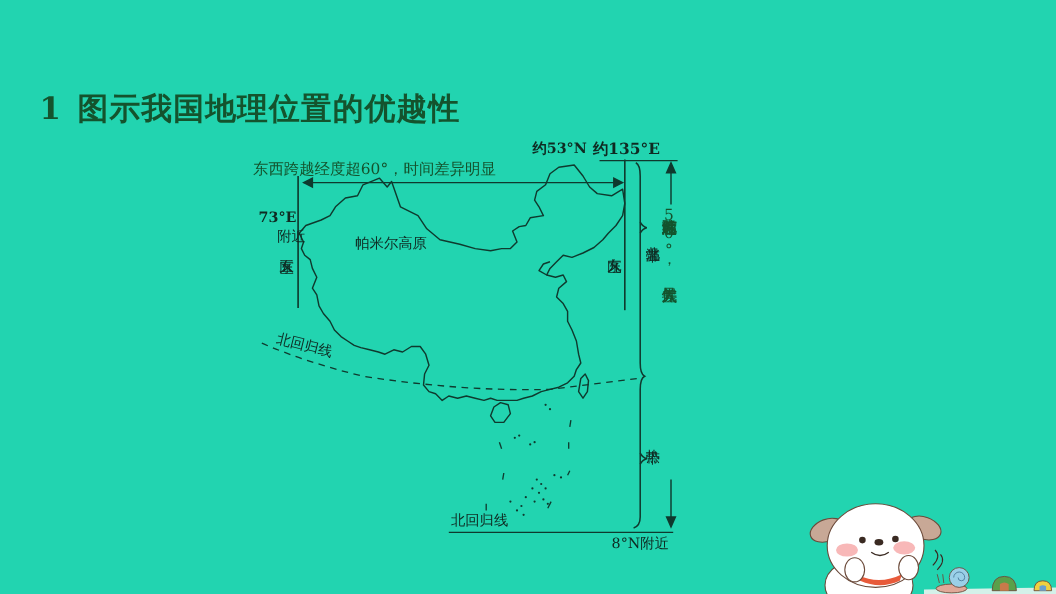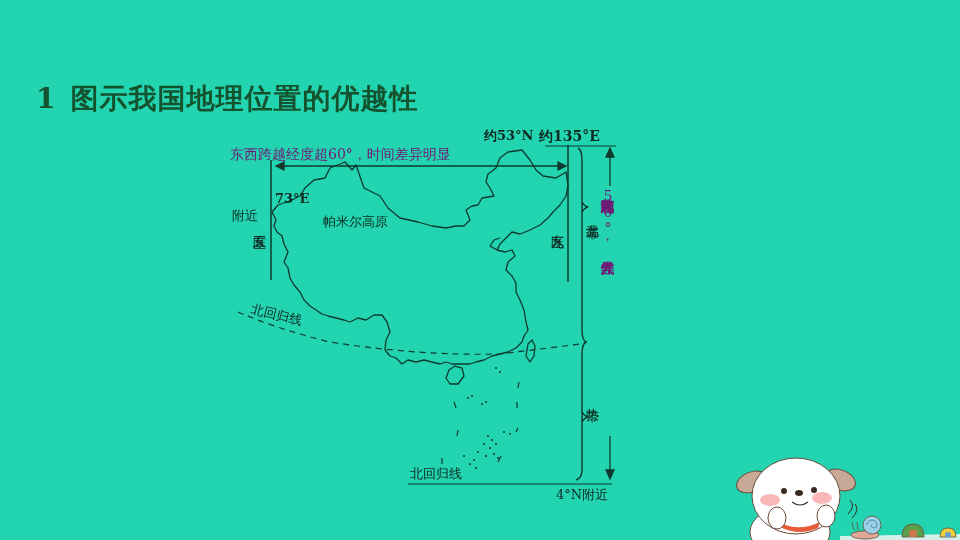--- a/index.html
+++ b/index.html
@@ -2,21 +2,21 @@
 <html><head>
 <meta charset="utf-8">
 <style>
   html,body{margin:0;padding:0;}
   body{width:960px;height:540px;background:#22d4b0;position:relative;overflow:hidden;font-family:"DejaVu Serif","Liberation Serif",serif;}
   .title{position:absolute;left:36px;top:80px;font-size:28px;font-weight:bold;color:#14532d;letter-spacing:1px;font-family:"DejaVu Serif","Liberation Serif",serif;}
   .title .num{margin-right:14px;}
   .map{position:absolute;left:0;top:0;width:960px;height:540px;}
   .lbl{position:absolute;color:#0f2a22;font-family:"DejaVu Sans","Liberation Sans",sans-serif;font-size:13px;line-height:1;white-space:nowrap;}
   .lbl.serif{font-family:"DejaVu Serif","Liberation Serif",serif;}
-  .lbl.faint{color:#701a75;font-family:"DejaVu Serif","Liberation Serif",serif;font-size:14px;}
+  .lbl.faint{color:#14532d;font-family:"DejaVu Serif","Liberation Serif",serif;font-size:14px;}
   .vert{writing-mode:vertical-rl;text-orientation:upright;letter-spacing:1px;}
   .dog{position:absolute;left:720px;top:440px;width:240px;height:100px;}
 </style>
 </head>
 <body>
 
 <div class="title">
   <span class="num">1</span><span>图示我国地理位置的优越性</span>
 </div>
 
@@ -91,37 +91,37 @@
     <polygon points="610,148 606,157 614,157"></polygon>
     <line x1="610" y1="436" x2="610" y2="474"></line>
     <polygon points="610,479 606,470 614,470"></polygon>
   </g>
 </svg>
 
 <div class="lbl serif" style="left:484px;top:129px;font-weight:bold;font-size:13px;">约53°N</div>
 <div class="lbl serif" style="left:539px;top:129px;font-weight:bold;font-size:14px;">约135°E</div>
 <div class="lbl faint" style="left:230px;top:147px;">东西跨越经度超60°，时间差异明显</div>
 
-<div class="lbl serif" style="left:235px;top:192px;font-weight:bold;margin-left:40px;">73°E</div>
-<div class="lbl" style="left:232px;top:209px;">附近</div>
+<div class="lbl serif" style="left:235px;top:192px;font-weight:bold;">73°E</div>
+<div class="lbl" style="left:252px;top:209px;">附近</div>
 <div class="lbl vert" style="left:253px;top:225px;font-size:13px;">东五区</div>
 
 <div class="lbl" style="left:283px;top:215px;padding-left:40px;">帕米尔高原</div>
 
 <div class="lbl vert" style="left:551px;top:224px;">东九区</div>
 <div class="lbl vert" style="left:586px;top:214px;">北温带</div>
 
 <div class="lbl" style="left:253px;top:302px;transform:rotate(14deg);transform-origin:left top;">北回归线</div>
 
 <div class="lbl vert" style="left:586px;top:398px;">热带</div>
 
 <div class="lbl faint vert" style="left:601px;top:188px;font-size:14px;letter-spacing:0px;">南北跨越纬度近50°，气候差异大</div>
 
 <div class="lbl" style="left:410px;top:467px;">北回归线</div>
-<div class="lbl serif" style="left:556px;top:488px;">4°N附近</div>
+<div class="lbl serif" style="left:556px;top:488px;">8°N附近</div>
 
 <svg class="dog" viewBox="0 0 240 100" xmlns="http://www.w3.org/2000/svg">
 
   <path d="M120,96 L240,94 L240,100 L120,100 Z" fill="#e8f4f0" opacity="0.9"></path>
 
   <ellipse cx="70" cy="92" rx="40" ry="26" fill="#ffffff" stroke="#6b4a3a" stroke-width="1"></ellipse>
 
   <ellipse cx="32" cy="42" rx="16" ry="10" fill="#c8a896" stroke="#6b4a3a" stroke-width="1" transform="rotate(-20 32 42)"></ellipse>
   <ellipse cx="120" cy="40" rx="16" ry="10" fill="#c8a896" stroke="#6b4a3a" stroke-width="1" transform="rotate(20 120 40)"></ellipse>
 

